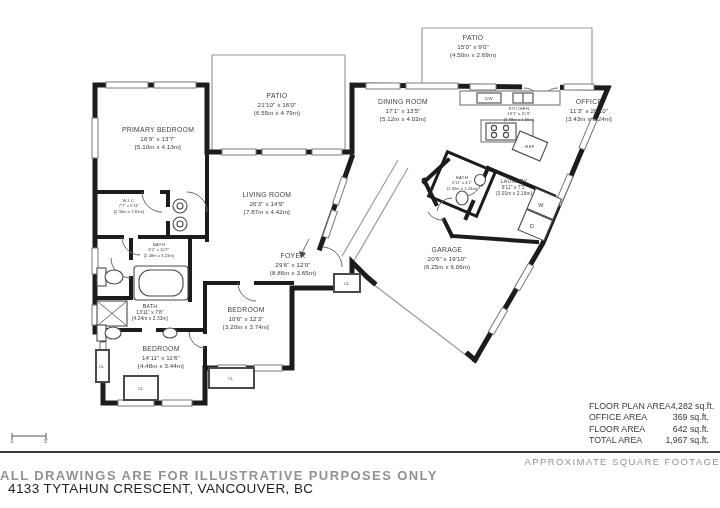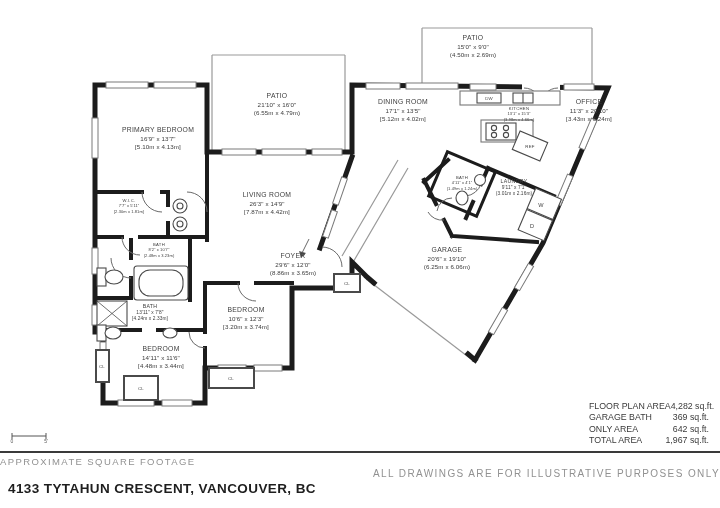--- a/index.html
+++ b/index.html
@@ -14,25 +14,25 @@
   .rlabel.sm .rn{font-size:5.2px;}
   .rlabel.sm .rd{font-size:4.8px;}
   .rlabel.xs .rn{font-size:4.2px;}
   .rlabel.xs .rd{font-size:4px;}
   .fx{position:absolute;transform:translate(-50%,-50%);font-size:4.4px;color:#444;
       letter-spacing:.2px;white-space:nowrap;}
   .fx.md{font-size:5.6px;}
   .areas{position:absolute;left:589px;top:401px;width:120px;font-size:8.8px;color:#3a3a3a;}
   .arow{display:flex;justify-content:space-between;line-height:11.3px;white-space:nowrap;}
   .divider{position:absolute;left:0;top:451px;width:720px;height:2px;background:#3a3a3a;}
-  .foot1{position:absolute;left:0;top:456px;width:720px;text-align:left;
+  .foot1{position:absolute;left:0;top:456px;width:720px;text-align:right;
          font-size:9.5px;letter-spacing:1.4px;color:#919191;}
-  .foot2{position:absolute;left:0;top:468px;width:720px;text-align:right;
-         font-size:10px;letter-spacing:1.4px;color:#919191;}
-  .addr{position:absolute;left:8px;top:481px;font-size:13.5px;font-weight:700;
+  .foot2{position:absolute;left:0;top:468px;width:720px;text-align:left;
+         font-size:13px;letter-spacing:1.4px;color:#919191;font-weight:bold;}
+  .addr{position:absolute;left:8px;top:481px;font-size:13.5px;font-weight:400;
         letter-spacing:.4px;color:#1e1e1e;}
   .scale-num{position:absolute;transform:translateX(-50%);font-size:5px;color:#555;}
 </style>
 </head>
 <body>
 
 <div class="plan">
 
 <svg width="720" height="508" viewBox="0 0 720 508">
 
@@ -257,25 +257,25 @@
 
   <div class="scale-num" style="left:12px;top:438px">0</div>
   <div class="scale-num" style="left:46px;top:438px">5'</div>
 
   <div class="areas">
     <div class="arow">
       <span>FLOOR PLAN AREA</span>
       <span>4,282 sq.ft.</span>
     </div>
     <div class="arow">
-      <span>GARAGE BATH</span>
+      <span>OFFICE AREA</span>
       <span>369 sq.ft.</span>
     </div>
     <div class="arow">
-      <span>ONLY AREA</span>
+      <span>FLOOR AREA</span>
       <span>642 sq.ft.</span>
     </div>
     <div class="arow">
       <span>TOTAL AREA</span>
       <span>1,967 sq.ft.</span>
     </div>
   </div>
 
   <div class="divider"></div>
   <div class="foot1">APPROXIMATE SQUARE FOOTAGE</div>

